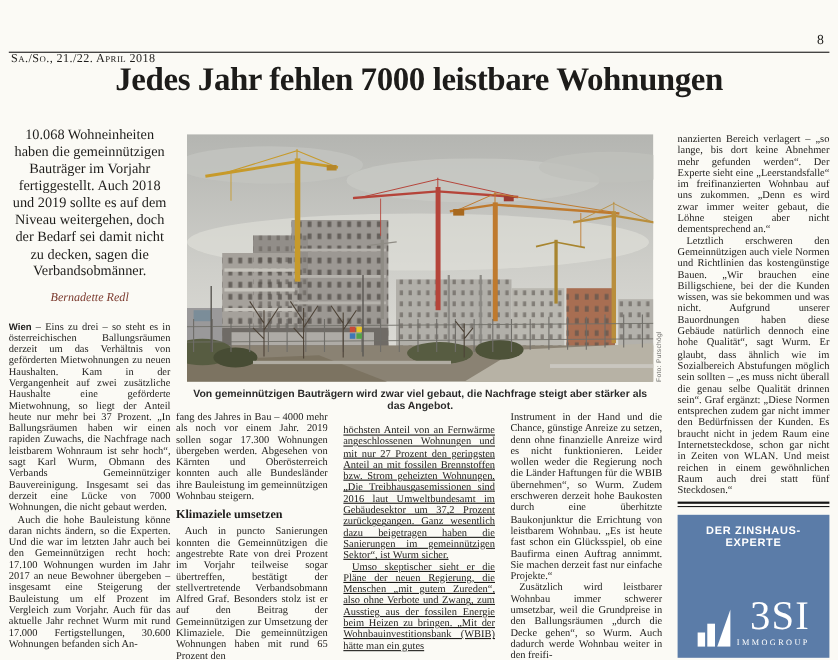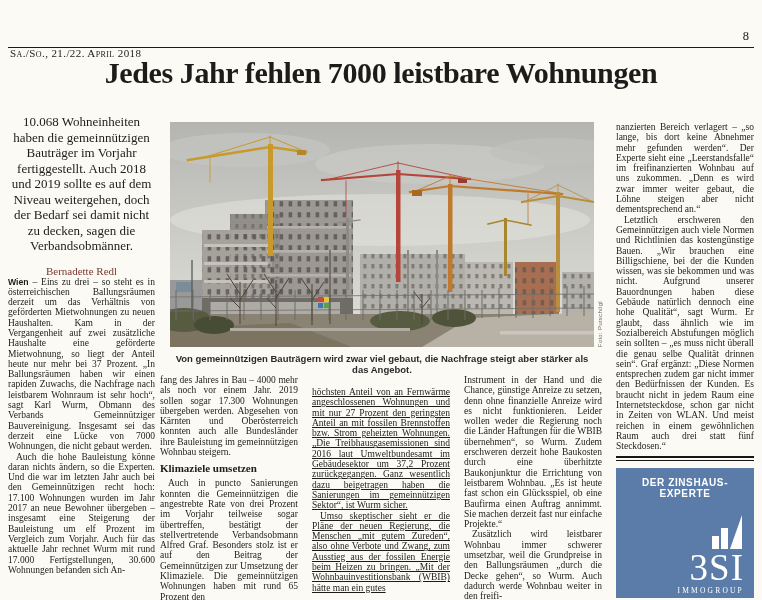--- a/index.html
+++ b/index.html
@@ -25,41 +25,41 @@
   .headline{position:absolute;left:0;right:0;top:56px;text-align:center;
     font-size:30px;line-height:34px;font-weight:bold;letter-spacing:-.4px;}
   
   .col{position:absolute;width:138px;}
   .col1{left:8px;top:114px;width:147px;height:486px;overflow:hidden;}
   .col2{left:160px;top:375px;height:225px;overflow:hidden;}
   .col3{left:312px;top:387px;height:225px;overflow:hidden;text-decoration:underline;}
   .col4{left:464px;top:375px;height:225px;overflow:hidden;}
   .col5{left:616px;top:122px;height:478px;}
   .lead{font-size:13px;line-height:15.5px;text-align:center;}
-  .byline{margin-top:11px;text-align:center;font-size:11px;color:var(--byline);}
+  .byline{margin-top:11px;text-align:center;font-style:italic;font-size:11px;color:var(--byline);}
   .bodycopy p{font-size:9.5px;line-height:10.3px;text-align:justify;}
   .bodycopy .indent{text-indent:8px;}
-  .col1 .bodycopy{}
+  .col1 .bodycopy{margin-top:15px;}
   .subhead{font-size:11px;line-height:12px;font-weight:bold;margin:5px 0 4px;}
   b.leadin{font-family:"Liberation Sans",sans-serif;font-size:8.7px;font-weight:bold;}
   
   .photo-wrap{position:absolute;left:170px;top:122px;width:424px;}
   .photo-frame{width:424px;height:225px;display:block;}
   .caption{margin-top:6px;font-family:"Liberation Sans",sans-serif;font-weight:bold;
     font-size:9.5px;line-height:11px;color:#2a2a2a;text-align:center;}
   .credit{position:absolute;right:-9px;bottom:28px;writing-mode:vertical-rl;transform:rotate(180deg);
     font-family:"Liberation Sans",sans-serif;font-size:6px;color:#6b6b68;letter-spacing:.3px;}
   
   .divider{position:absolute;left:0;right:0;top:334px;height:5px;
     border-top:2px solid #161616;border-bottom:1px solid #161616;}
   .ad{position:absolute;left:0;right:0;top:346px;height:130px;background:var(--adblue);
     color:#fff;font-family:"Liberation Sans",sans-serif;display:flex;flex-direction:column;
     justify-content:space-between;padding:9px 10px 10px;cursor:pointer;gap:12px;}
   .ad-header{font-size:10px;font-weight:bold;letter-spacing:.6px;text-align:center;}
-  .ad-logo{display:flex;align-items:flex-end;justify-content:center;gap:4px;flex-direction:column;}
+  .ad-logo{display:flex;align-items:flex-end;justify-content:center;gap:4px;}
   .ad-logo-text{display:flex;flex-direction:column;align-items:flex-end;}
   .ad-3si{font-family:"Liberation Serif",serif;font-size:37px;line-height:30px;letter-spacing:1px;}
   .ad-immogroup{font-family:"Liberation Serif",serif;font-size:7.5px;letter-spacing:2.2px;margin-top:3px;}
   .ad-url{font-size:18px;font-weight:bold;letter-spacing:.5px;}
 </style>
 </head>
 <body>
 
 <div id="paper">
 

